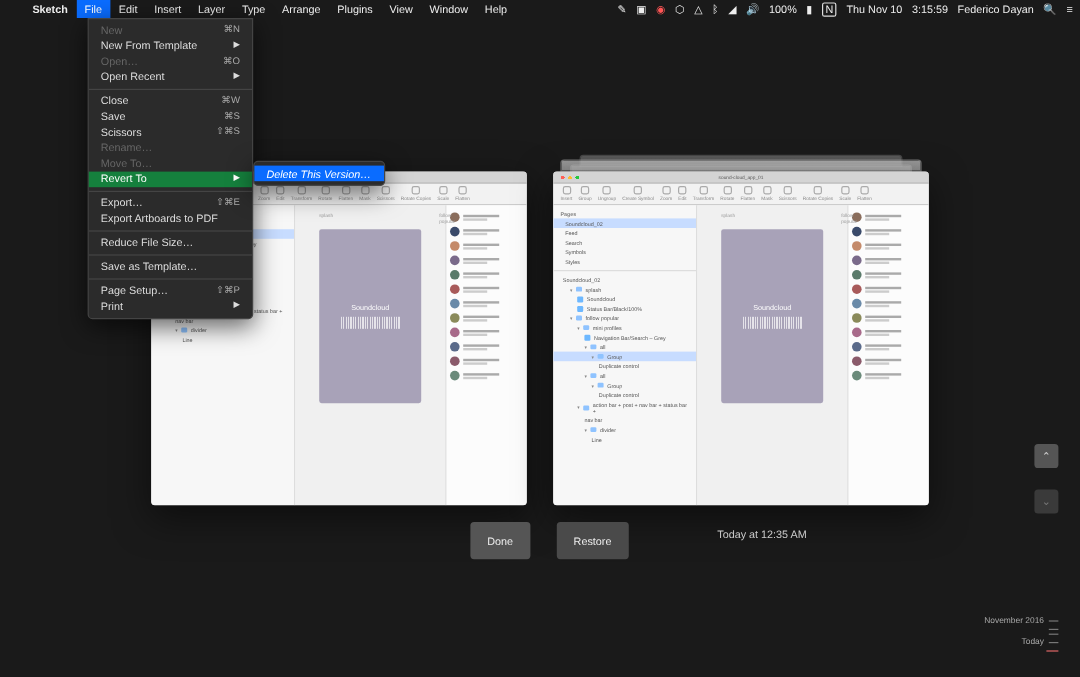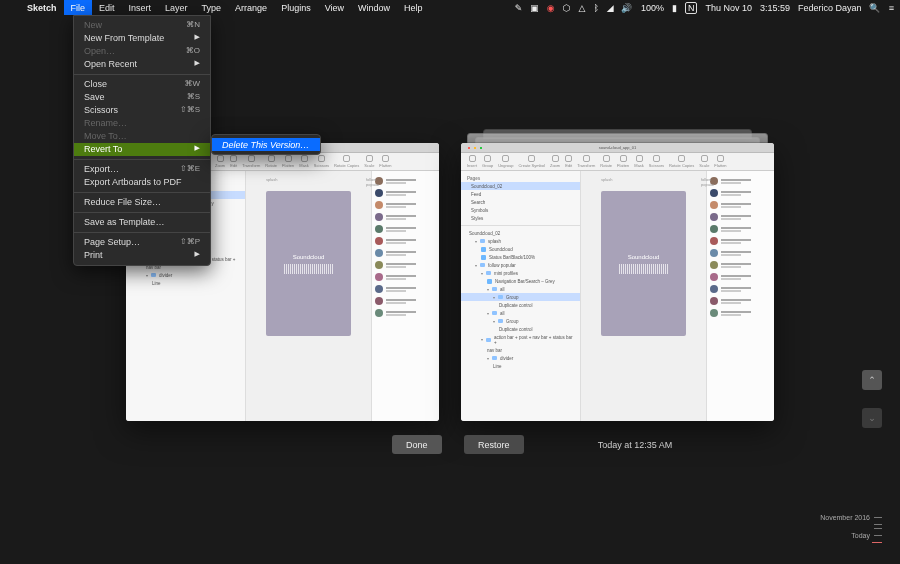--- a/index.html
+++ b/index.html
@@ -7,21 +7,21 @@
 .menubar { height:15px; background:#1a1a1a; display:flex; align-items:center; padding:0 6px; color:#eee; font-size:9px; }
 .menubar .left { display:flex; align-items:center; gap:0; }
 .menubar .left .mi { padding:0 7px; height:15px; display:flex; align-items:center; cursor:default; }
 .menubar .left .mi.active { background:#0a6cff; color:#fff; }
 .menubar .right { margin-left:auto; display:flex; align-items:center; gap:8px; }
 .menubar .right span, .menubar .right svg { color:#eee; }
 
 .dropdown { position:absolute; top:15px; left:73px; width:138px; background:#2b2b2b; border:1px solid #444; border-radius:0 0 4px 4px; padding:3px 0; box-shadow:0 6px 20px rgba(0,0,0,.6); z-index:100; }
 .dropdown .mi { display:flex; align-items:flex-start; justify-content:space-between; padding:1px 10px; font-size:9px; color:#ddd; height:13px; }
 .dropdown .mi.disabled { color:#666; }
-.dropdown .mi.hl { background:#4d7c0f; color:#fff; }
+.dropdown .mi.hl { background:#15803d; color:#fff; }
 .dropdown .sep { height:1px; background:#444; margin:3px 0; }
 .dropdown .sc { color:#aaa; font-size:8px; }
 .dropdown .arrow { font-size:7px; }
 
 .submenu { position:absolute; top:134px; left:211px; width:110px; background:#2b2b2b; border:1px solid #444; border-radius:4px; padding:3px 0; box-shadow:0 6px 20px rgba(0,0,0,.6); z-index:101; }
 .submenu .mi { padding:1px 10px; font-size:9px; height:13px; display:flex; align-items:center; }
 .submenu .mi.hl { background:#0a6cff; color:#fff;font-style:italic; }
 
 .stage { position:absolute; top:15px; left:0; right:0; bottom:0; }
 .thumb { position:absolute; width:313px; height:278px; background:#e9e9e9; border-radius:3px; overflow:hidden; box-shadow:0 10px 30px rgba(0,0,0,.5); }
@@ -49,21 +49,21 @@
 .thumb .inspector .av { width:8px; height:8px; border-radius:50%; background:#bbb; flex-shrink:0; background-size:cover; }
 .thumb .inspector .lines { display:flex; flex-direction:column; gap:1px; }
 .thumb .inspector .l1 { width:30px; height:2px; background:#aaa; }
 .thumb .inspector .l2 { width:20px; height:2px; background:#ccc; }
 
 .stack { position:absolute; top:114px; left:459px; width:317px; height:20px; }
 .stack .s { position:absolute; left:0; right:0; height:10px; background:linear-gradient(#cfcfcf,#bfbfbf); border-radius:3px 3px 0 0; border:1px solid #999; }
 .stack .s1 { top:8px; left:16px; right:16px; opacity:.5;}
 .stack .s2 { top:4px; left:8px; right:8px; opacity:.7;}
 .stack .s3 { top:0; left:24px; right:24px; opacity:.35;}
-.btn { position:absolute; top:420px; height:19px; padding:0 14px; background:#555; color:#eee; border:none; border-radius:3px; font-size:9px; cursor:pointer; }
+.btn { position:absolute; top:420px; height:31px; padding:0 14px; background:#555; color:#eee; border:none; border-radius:3px; font-size:9px; cursor:pointer; }
 .btn.done { left:392px; }
 .btn.restore { left:464px; background:#4a4a4a; }
 
 .scrubber { position:absolute; right:18px; bottom:18px; width:70px; font-size:7px; color:#aaa; text-align:right; }
 .scrubber .line { display:flex; align-items:center; justify-content:flex-end; gap:4px; margin:3px 0; }
 .scrubber .tick { width:8px; height:1px; background:#777; }
 .scrubber .tick.red { background:#d66; width:10px; }
 
 .navarrows { position:absolute; right:18px; top:355px; display:flex; flex-direction:column; gap:18px;}
 .navarrows .ar { width:20px; height:20px; background:#555; border-radius:3px; display:flex; align-items:center; justify-content:center; color:#ccc; font-size:9px; }

